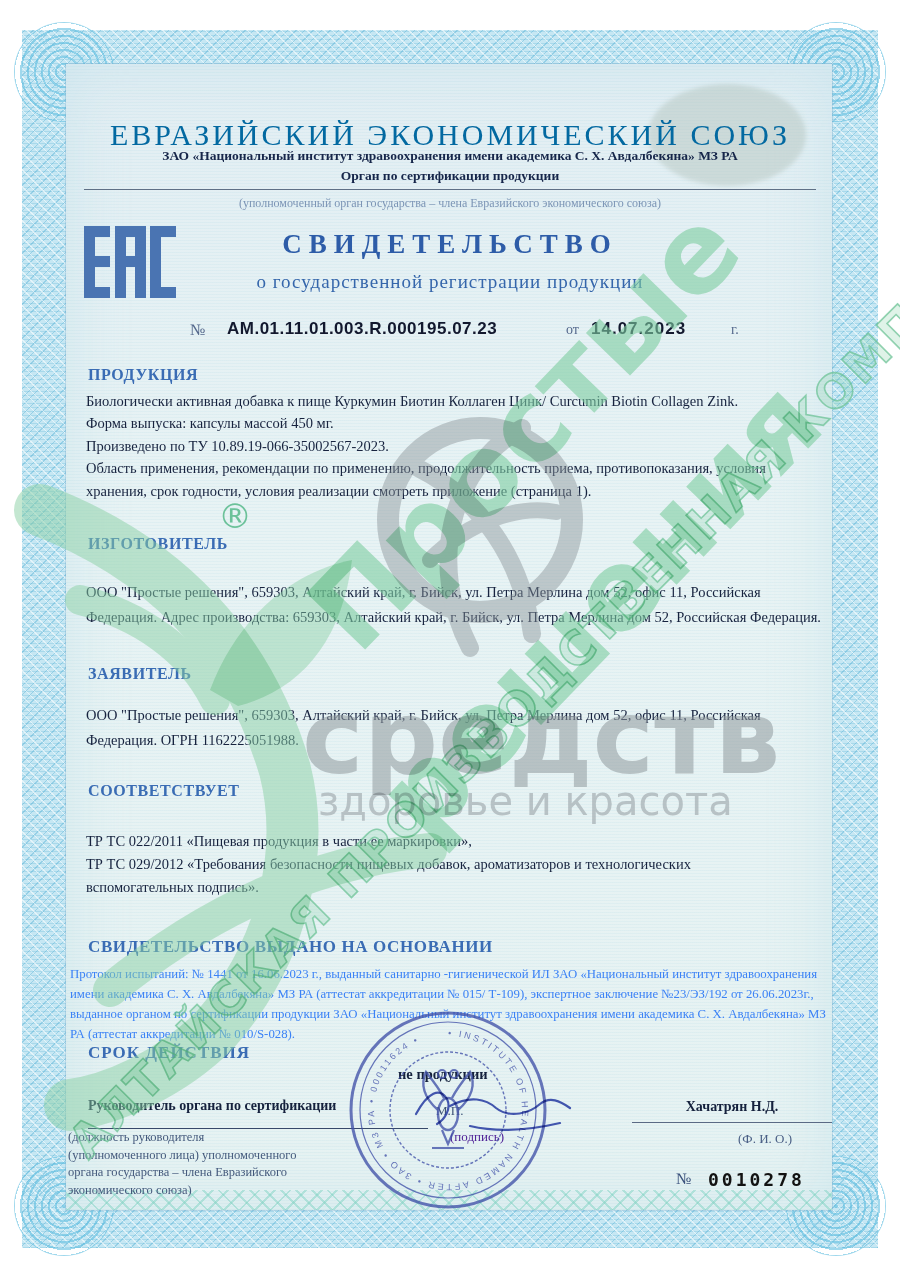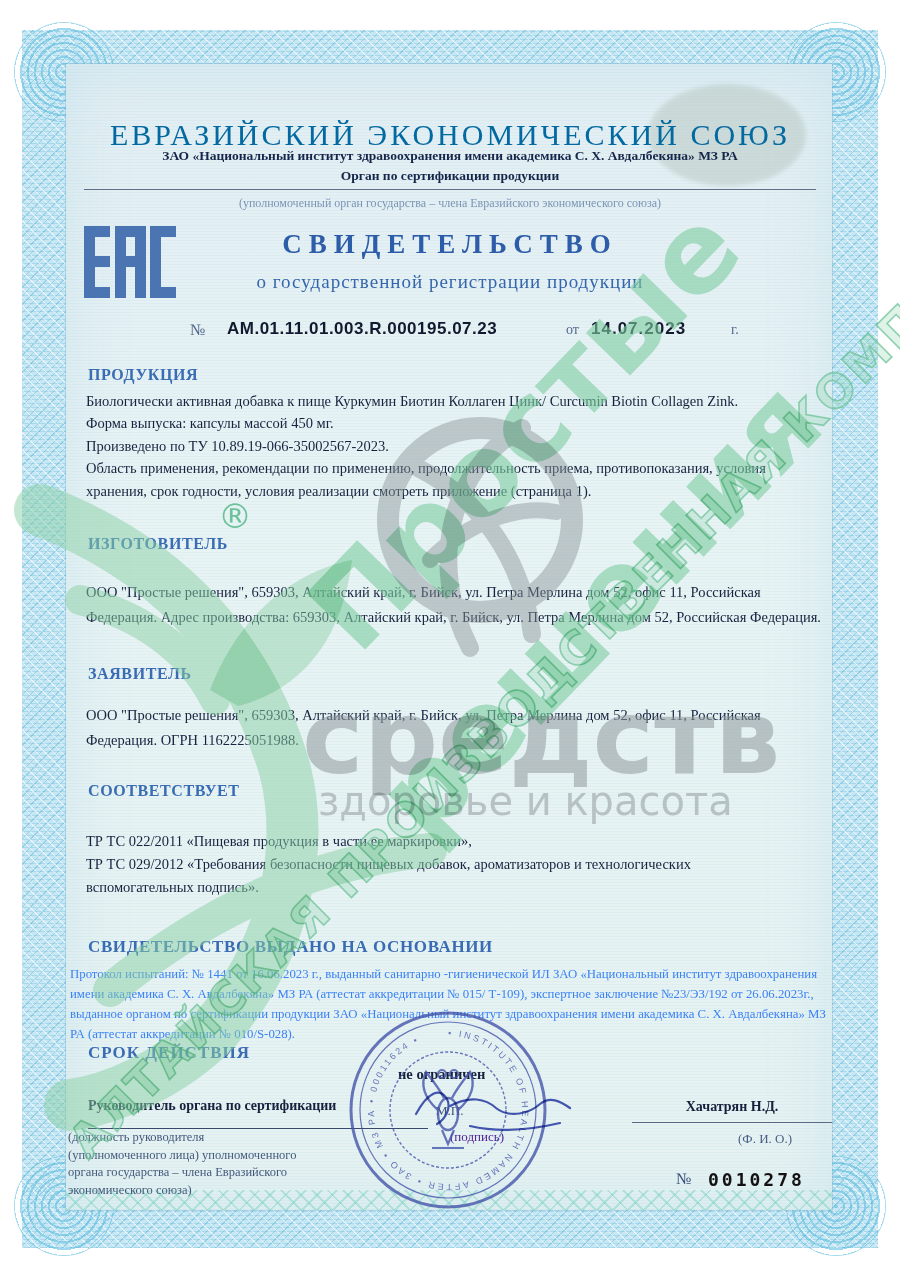--- a/index.html
+++ b/index.html
@@ -166,21 +166,21 @@
     <div class="abs body-text t-conforms">
       <div>ТР ТС 022/2011 «Пищевая продукция в части ее маркировки»,</div>
       <div>ТР ТС 029/2012 «Требования безопасности пищевых добавок, ароматизаторов  и технологических</div>
       <div>вспомогательных подпись».</div>
     </div>
 
     <div class="abs sec-head h-basis">СВИДЕТЕЛЬСТВО ВЫДАНО НА ОСНОВАНИИ</div>
     <div class="abs body-text t-basis">Протокол испытаний: № 1441 от 16.06.2023 г., выданный санитарно -гигиенической ИЛ ЗАО «Национальный институт здравоохранения имени академика С. Х. Авдалбекяна» МЗ РА (аттестат аккредитации № 015/ Т-109), экспертное заключение №23/ЭЗ/192 от 26.06.2023г., выданное органом по сертификации продукции ЗАО «Национальный институт здравоохранения имени академика С. Х. Авдалбекяна» МЗ РА (аттестат аккредитации № 010/S-028).</div>
 
     <div class="abs sec-head h-validity">СРОК ДЕЙСТВИЯ</div>
-    <div class="abs validity-value">не ограничен</div>
+    <div class="abs validity-value">не продукции</div>
 
     <div class="abs sig-role">Руководитель органа по сертификации</div>
     <div class="abs sig-mp">М.П.</div>
     <div class="abs sig-name">Хачатрян Н.Д.</div>
     <div class="abs sig-caption">(подпись)</div>
     <div class="abs name-caption">(Ф. И. О.)</div>
     <div class="abs role-caption">
       <div>(должность руководителя</div>
       <div>(уполномоченного лица) уполномоченного</div>
       <div>органа государства – члена Евразийского</div>

